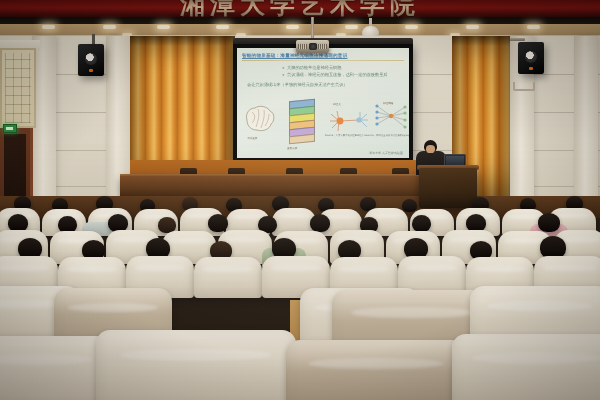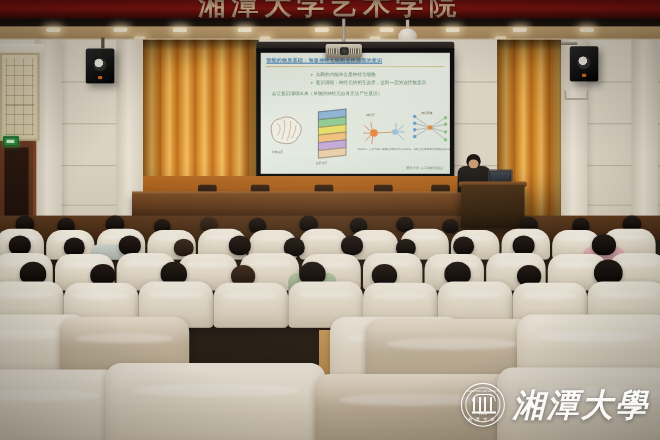--- a/index.html
+++ b/index.html
@@ -695,26 +695,14 @@
   <div class="chair" style="left:470px;top:286px;width:140px;height:70px;"></div>
 
   <div class="chair" style="left:-40px;top:336px;width:150px;height:80px;"></div>
   <div class="chair" style="left:96px;top:330px;width:200px;height:86px;"></div>
   <div class="chair taupe" style="left:286px;top:340px;width:180px;height:80px;"></div>
   <div class="chair" style="left:452px;top:334px;width:170px;height:84px;"></div>
 
   <div class="warm"></div>
   <div class="grade"></div>
 
-  <div class="watermark">
-    <div class="wm-emblem">
-      <div class="ring2"></div>
-      <div class="en">XIANGTAN UNIVERSITY</div>
-      <div class="arch"></div>
-      <div class="pillars"></div>
-      <div class="base"></div>
-      <div class="year">1958</div>
-      <div class="cn-arc">湘潭大学</div>
-    </div>
-    <div class="wm-name">湘潭大學</div>
-  </div>
 
 </div>
 
 </body></html>

